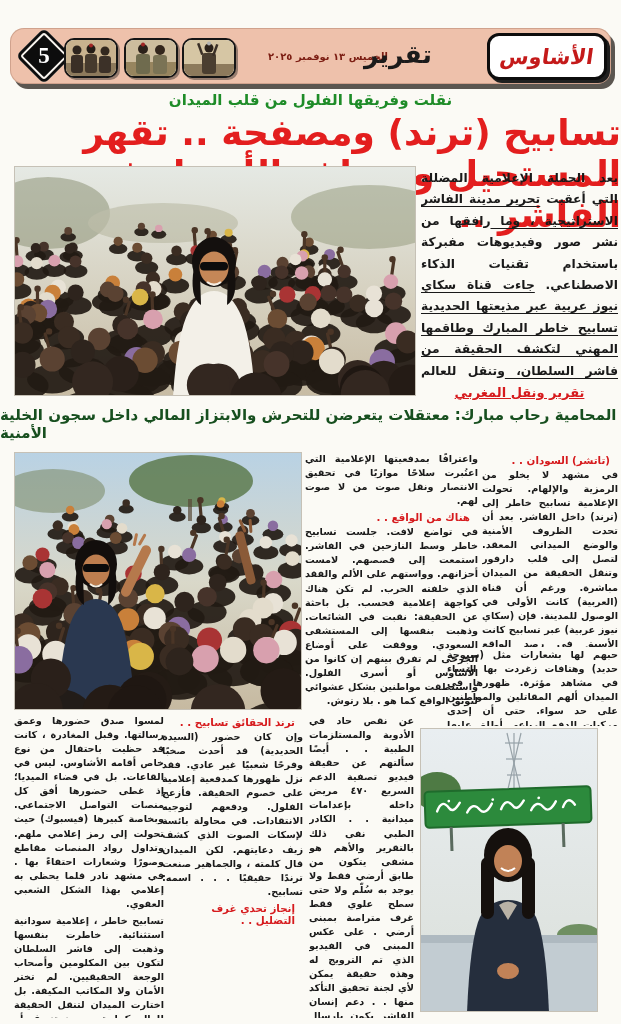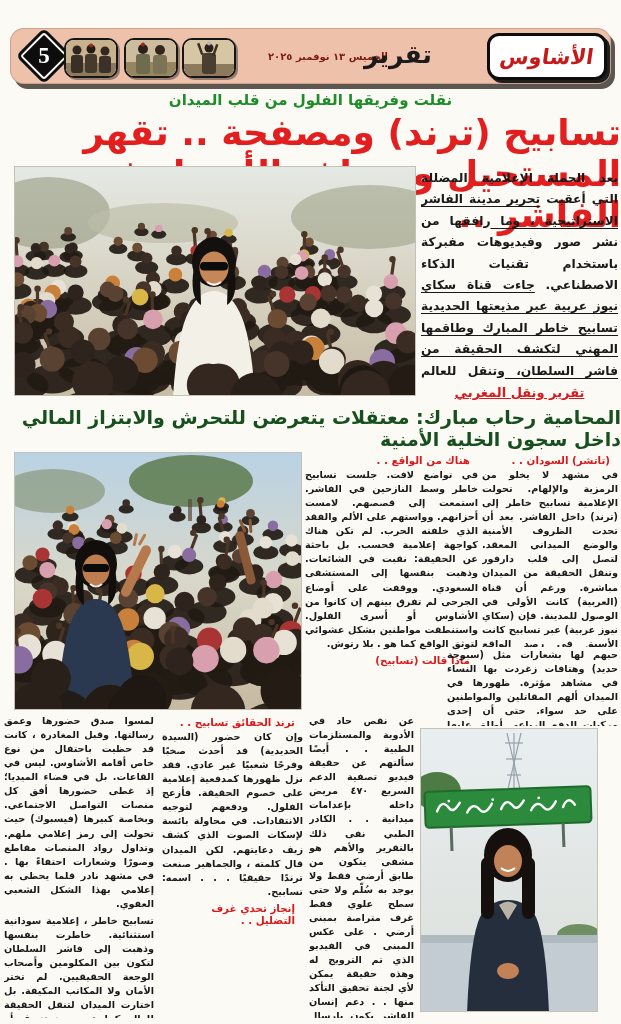--- a/index.html
+++ b/index.html
@@ -33,42 +33,42 @@
     font-size:25px;font-weight:900;color:#1b1b1b;}
   .newspaper-logo{position:absolute;left:487px;top:33px;width:120px;height:47px;background:#fff;
     border:3.5px solid #0d0d0d;border-radius:12px;box-shadow:3px 3px 0 #1f1f1f;
     display:flex;align-items:center;justify-content:center;}
   .newspaper-logo span{color:var(--logo-red);font-weight:900;font-size:21px;transform:skewX(-8deg);}
   
   .kicker{position:absolute;left:0;top:91px;width:100%;text-align:center;
     color:var(--kicker-green);font-weight:900;font-size:15px;}
   .main-headline{position:absolute;left:0;top:112px;width:100%;text-align:right;
     color:var(--headline-red);font-weight:700;font-size:36px;letter-spacing:-.5px;}
-  .second-headline{position:absolute;left:0;top:406px;width:100%;text-align:right;
-    color:var(--headline2-green);font-weight:900;font-size:19px;}
+  .second-headline{position:absolute;left:0;top:406px;width:100%;text-align:left;
+    color:var(--headline2-green);font-weight:900;font-size:15px;}
   
   .photo{position:absolute;border:1px solid #c6c1b6;background:#ddd;overflow:hidden;}
   .photo svg{display:block;}
   #photo1{left:14px;top:166px;width:402px;height:230px;}
   #photo2{left:14px;top:452px;width:288px;height:258px;}
   #photo3{left:420px;top:728px;width:178px;height:284px;}
   
   .tcol{position:absolute;overflow:hidden;}
   .body-p{margin:0 0 3px;font-size:9.7px;line-height:1.45;text-align:justify;
     font-weight:700;color:var(--text-ink);}
   .subhead{color:var(--subhead-red);font-weight:900;font-size:10.3px;margin:2px 8px 2px;}
   #lead-text{left:421px;top:168px;width:197px;height:214px;}
   #lead-text .body-p{font-size:12.3px;line-height:1.74;}
   .u{text-decoration:underline;text-underline-offset:3px;}
   .report-byline{position:absolute;left:421px;top:385px;width:197px;text-align:center;
     color:var(--subhead-red);font-weight:900;font-size:13px;text-decoration:underline;}
   #colA{left:305px;top:452px;width:173px;height:261px;}
   #colB{left:482px;top:452px;width:136px;height:195px;}
   #colB2{left:447px;top:648px;width:171px;height:78px;}
-  #col1{left:4px;top:714px;width:150px;height:304px;}
+  #col1{left:14px;top:714px;width:150px;height:304px;}
   #col2{left:162px;top:714px;width:141px;height:304px;}
   #col3{left:309px;top:714px;width:105px;height:304px;}
 </style>
 </head>
 <body>
 
 <div class="page">
 
   <div class="header-bar"></div>
 
@@ -678,20 +678,21 @@
           <circle cx="205.05555555555554" cy="258.45014460879406" r="27.228292306259576" fill="#332720"></circle>
           <ellipse cx="96.85082304526749" cy="302.9403988501175" rx="54.75496737100565" ry="31.484106238328245" fill="#221a14" opacity="0.92"></ellipse>
           <circle cx="96.85082304526749" cy="259.136424953313" r="27.377483685502824" fill="#241b15"></circle>
           <ellipse cx="122.03257887517147" cy="303.7409401736699" rx="55.013206507635445" ry="31.63259374189038" fill="#221a14" opacity="0.92"></ellipse>
           <circle cx="122.03257887517147" cy="259.73037496756154" r="27.506603253817723" fill="#1f1712"></circle>
         </g>
     </svg>
   </div>
 
   <div class="tcol" id="colA">
+      <p class="body-p">واعترافًا بمدفعيتها الإعلامية التي اعتُبرت سلاحًا موازيًا في تحقيق الانتصار ونقل صوت من لا صوت لهم.</p>
       <div class="subhead">هناك من الواقع . .</div>
       <p class="body-p">في تواضع لافت. جلست تسابيح خاطر وسط النازحين في الفاشر. استمعت إلى قصصهم. لامست أحزانهم. وواستهم على الألم والفقد الذي خلفته الحرب. لم تكن هناك كواجهة إعلامية فحسب. بل باحثة عن الحقيقة: نقبت في الشائعات. وذهبت بنفسها إلى المستشفى السعودي. ووقفت على أوضاع الجرحى لم تفرق بينهم إن كانوا من الأشاوس أو أسرى الفلول. واستنطقت مواطنين بشكل عشوائي لتوثق الواقع كما هو . بلا رتوش.</p>
       <div class="subhead">ماذا قالت (تسابيح)</div>
     </div>
   <div class="tcol" id="colB">
       <div class="subhead">(تاتشر) السودان . .</div>
       <p class="body-p">في مشهد لا يخلو من الرمزية والإلهام. تحولت الإعلامية تسابيح خاطر إلى (ترند) داخل الفاشر. بعد أن تحدت الظروف الأمنية والوضع الميداني المعقد. لتصل إلى قلب دارفور وتنقل الحقيقة من الميدان مباشرة. ورغم أن قناة (العربية) كانت الأولى في الوصول للمدينة. فإن (سكاي نيوز عربية) عبر تسابيح كانت الأسبق في رصد الواقع والتفاعل معه بجرأة وإنسانية قبل المهنية. وصول تسابيح وفريقها إلى فاشر السلطان لم يكن عاديًا. بل قوبل بترحيب شعبي واسع. حيث عبّر النازحون عن</p>
     </div>
   <div class="tcol" id="colB2">
       <p class="body-p">حبهم لها بشعارات مثل (سبوحة حديد) وهتافات زغردت بها النساء في مشاهد مؤثرة. ظهورها في الميدان ألهم المقاتلين والمواطنين على حد سواء. حتى أن إحدى مركبات الدفع الرباعي أطلق عليها المقاتلون اسم (تسابيح) تكريمًا لها.</p>

